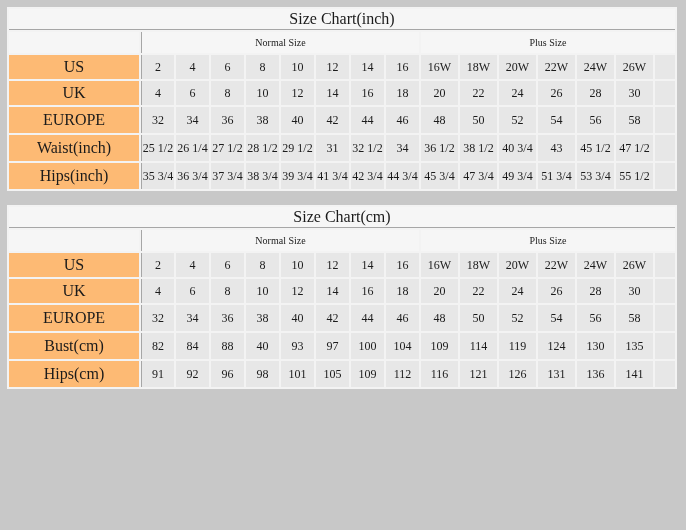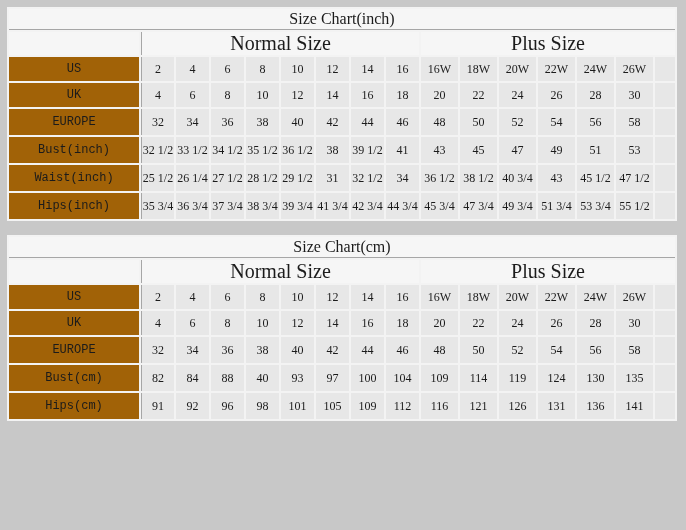--- a/index.html
+++ b/index.html
@@ -29,29 +29,28 @@
   .table-gap { height: 14px; }
   td { padding: 0; text-align: center; vertical-align: middle; overflow: hidden; white-space: nowrap; }
   td.title {
     background: #f6f6f6;
     font-size: 16px;
     height: 20px;
     border-bottom: 1px solid #a6a6a6;
   }
   td.group {
     background: #f6f6f6;
-    font-size: 20px;
+    font-size: 10px;
     height: 21px;
   }
   td.corner { background: #f6f6f6; }
   td.group.normal { border-left: 1px solid #a6a6a6; }
   td.label {
-    background: #a16207;
-    font-size: 12px;
-    font-family: Liberation Mono, monospace;
+    background: #fdba74;
+    font-size: 16px;
   }
   td.data {
     background: #e7e7e7;
     font-size: 12px;
     letter-spacing: 0px;
   }
   td.data.firstcol { border-left: 1px solid #a6a6a6; }
   tr.h-s td { height: 24px; }
   tr.h-m td { height: 26px; }
   tr.h-l td { height: 35px; }
@@ -139,38 +138,20 @@
           <td class="data">46</td>
           <td class="data">48</td>
           <td class="data">50</td>
           <td class="data">52</td>
           <td class="data">54</td>
           <td class="data">56</td>
           <td class="data">58</td>
           <td class="data"></td>
         </tr>
         <tr class="h-m">
-          <td class="label">Bust(inch)</td>
-          <td class="data firstcol">32 1/2</td>
-          <td class="data">33 1/2</td>
-          <td class="data">34 1/2</td>
-          <td class="data">35 1/2</td>
-          <td class="data">36 1/2</td>
-          <td class="data">38</td>
-          <td class="data">39 1/2</td>
-          <td class="data">41</td>
-          <td class="data">43</td>
-          <td class="data">45</td>
-          <td class="data">47</td>
-          <td class="data">49</td>
-          <td class="data">51</td>
-          <td class="data">53</td>
-          <td class="data"></td>
-        </tr>
-        <tr class="h-m">
           <td class="label">Waist(inch)</td>
           <td class="data firstcol">25 1/2</td>
           <td class="data">26 1/4</td>
           <td class="data">27 1/2</td>
           <td class="data">28 1/2</td>
           <td class="data">29 1/2</td>
           <td class="data">31</td>
           <td class="data">32 1/2</td>
           <td class="data">34</td>
           <td class="data">36 1/2</td>

